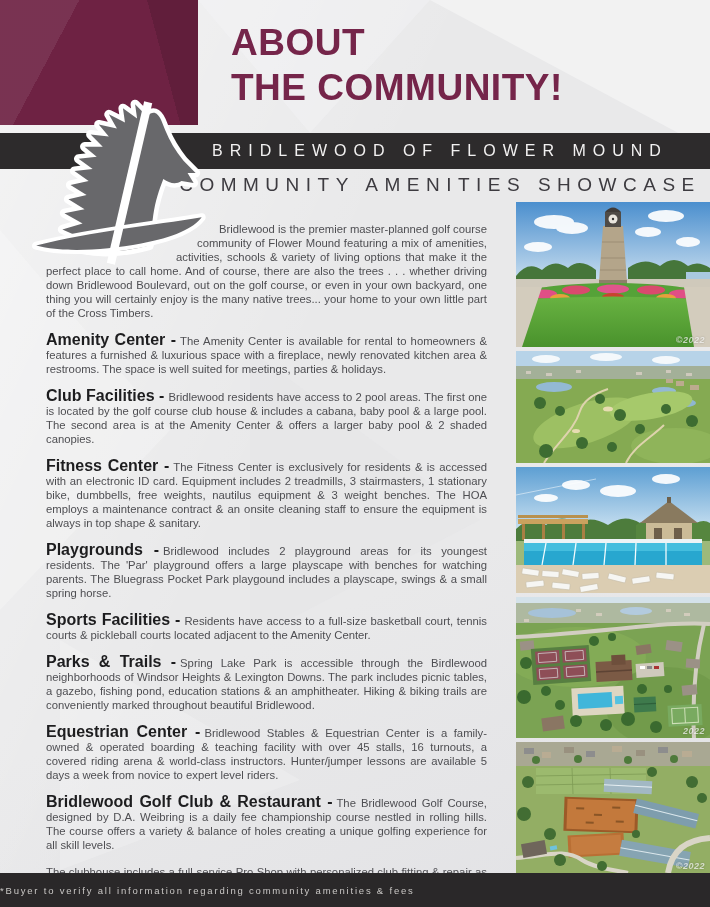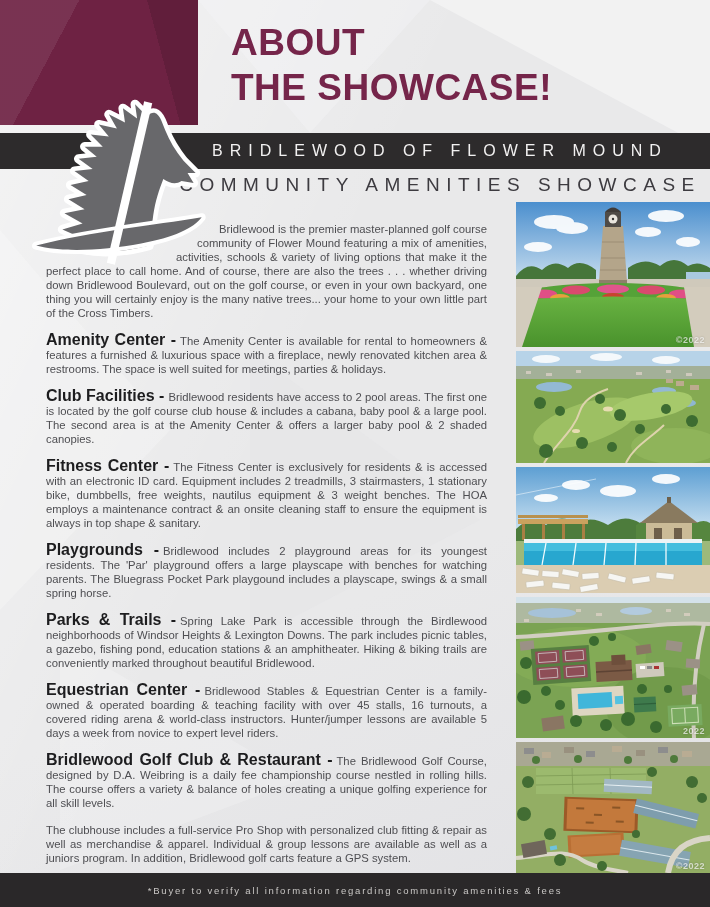--- a/index.html
+++ b/index.html
@@ -42,46 +42,46 @@
     color:#4e4e52;font-size:11.3px;line-height:14px;text-align:justify;
   }
   .content p{margin:0 0 13px 4px;}
   .sec-h{color:#1d1d1f;font-weight:700;font-size:16px;margin-right:4px;}
   .wrap-step{float:left;clear:left;height:14px;}
   .photos{position:absolute;left:516px;top:202px;width:194px;}
   .photo{position:relative;width:194px;margin-bottom:4px;overflow:hidden;background:#9db97a;}
   .photo svg{display:block;}
   .wm{
     position:absolute;right:5px;bottom:2px;color:rgba(255,255,255,.68);
-    font-size:9px;font-weight:700;letter-spacing:.5px;text-shadow:0 0 2px rgba(0,0,0,.25);
+    font-size:9px;font-weight:700;letter-spacing:.5px;text-shadow:0 0 2px rgba(0,0,0,.25);font-style:italic;
   }
   .footer{
     position:absolute;left:0;top:873px;width:710px;height:34px;background:#2a2829;
-    display:flex;align-items:center;justify-content:center;
+    display:flex;align-items:center;justify-content:flex-start;
   }
   .footer span{color:#c9c7c5;font-size:9.5px;letter-spacing:1.8px;}
 </style>
 </head>
 <body>
 
 <div class="page">
 
   <svg class="facets" width="710" height="907" aria-hidden="true">
     <polygon points="430,0 710,0 710,150" fill="#ffffff" opacity="0.40"></polygon>
     <polygon points="198,0 430,0 310,133" fill="#f5f5f7" opacity="0.45"></polygon>
     <polygon points="0,230 170,430 0,610" fill="#ffffff" opacity="0.22"></polygon>
     <polygon points="250,350 480,520 250,640" fill="#e0e0e4" opacity="0.22"></polygon>
     <polygon points="60,640 300,780 60,870" fill="#ffffff" opacity="0.20"></polygon>
   </svg>
 
   <div class="maroon-block"></div>
 
   <div class="page-title">
     <span>ABOUT</span>
-    <span>THE SHOWCASE!</span>
+    <span>THE COMMUNITY!</span>
   </div>
 
   <div class="banner-dark">
     <span>BRIDLEWOOD OF FLOWER MOUND</span>
   </div>
 
   <div class="banner-light">
     <span>COMMUNITY AMENITIES SHOWCASE</span>
   </div>
 
@@ -109,20 +109,23 @@
     </p>
 
     <p>
       <b class="sec-h">Fitness Center -</b><span>The Fitness Center is exclusively for residents &amp; is accessed with an electronic ID card. Equipment includes 2 treadmills, 3 stairmasters, 1 stationary bike, dumbbells, free weights, nautilus equipment &amp; 3 weight benches. The HOA employs a maintenance contract &amp; an onsite cleaning staff to ensure the equipment is always in top shape &amp; sanitary.</span>
     </p>
 
     <p>
       <b class="sec-h">Playgrounds -</b><span>Bridlewood includes 2 playground areas for its youngest residents. The 'Par' playground offers a large playscape with benches for watching parents. The Bluegrass Pocket Park playgound includes a playscape, swings &amp; a small spring horse.</span>
     </p>
 
+    <p>
+      <b class="sec-h">Sports Facilities -</b><span>Residents have access to a full-size basketball court, tennis courts &amp; pickleball courts located adjacent to the Amenity Center.</span>
+    </p>
 
     <p>
       <b class="sec-h">Parks &amp; Trails -</b><span>Spring Lake Park is accessible through the Birdlewood neighborhoods of Windsor Heights &amp; Lexington Downs. The park includes picnic tables, a gazebo, fishing pond, education stations &amp; an amphitheater. Hiking &amp; biking trails are conveniently marked throughout beautiful Bridlewood.</span>
     </p>
 
     <p>
       <b class="sec-h">Equestrian Center -</b><span>Bridlewood Stables &amp; Equestrian Center is a family-owned &amp; operated boarding &amp; teaching facility with over 45 stalls, 16 turnouts, a covered riding arena &amp; world-class instructors. Hunter/jumper lessons are available 5 days a week from novice to expert level riders.</span>
     </p>
 
     <p>

